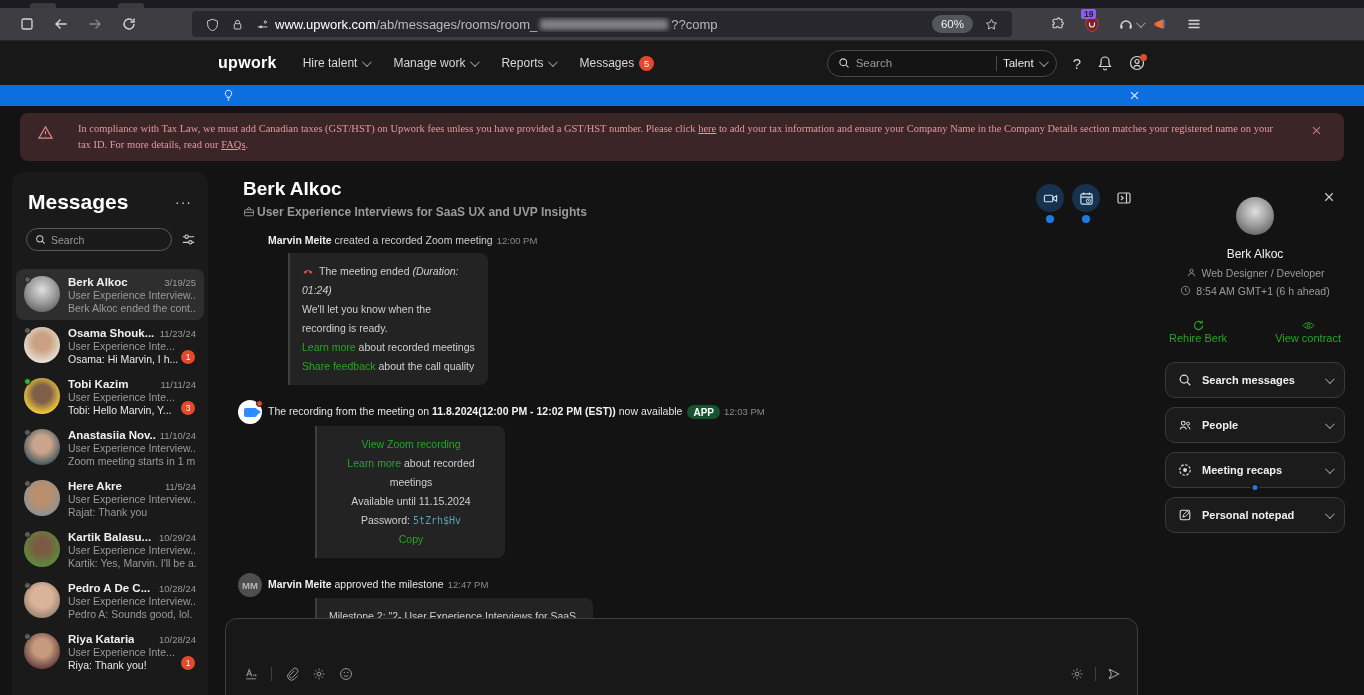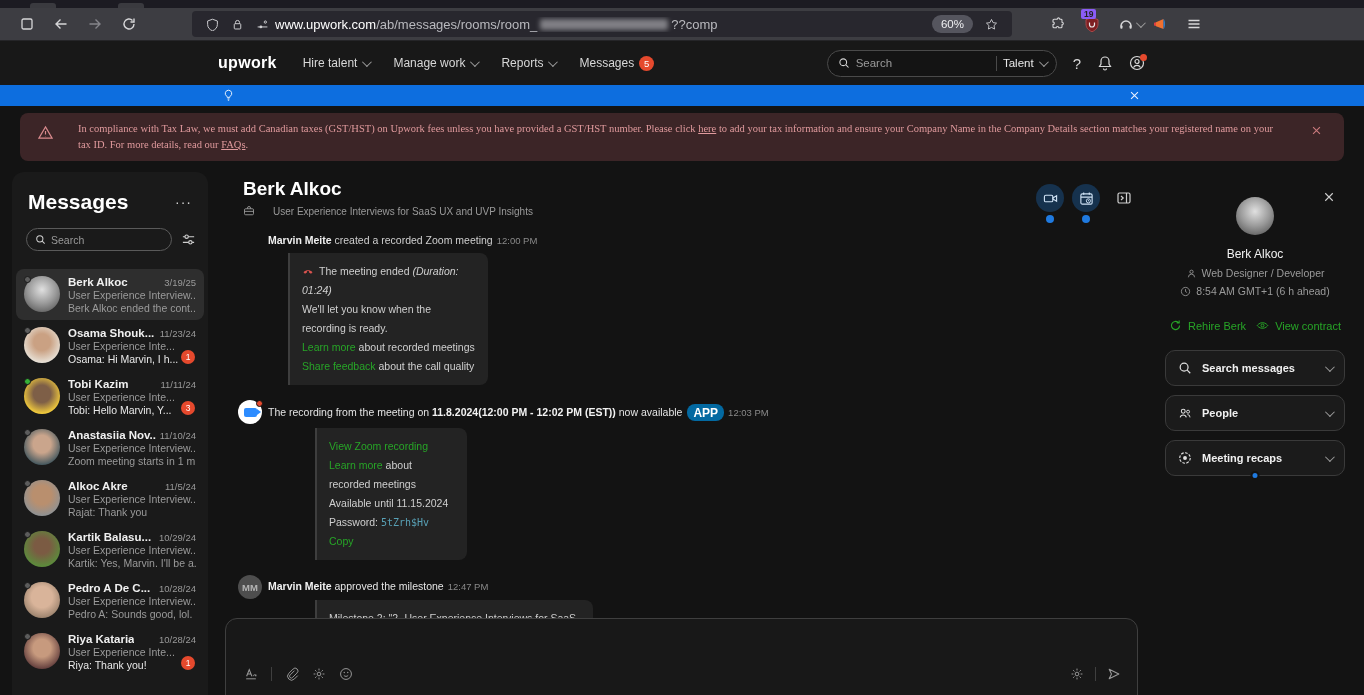--- a/index.html
+++ b/index.html
@@ -85,21 +85,21 @@
   .av-3 { background:radial-gradient(circle at 50% 42%, #caa58c 32%, #3c535c 78%); }
   .av-4 { background:radial-gradient(circle at 50% 42%, #b98f6e 34%, #8a9298 80%); }
   .av-5 { background:radial-gradient(circle at 50% 42%, #7b5b43 28%, #5d8a3c 72%); }
   .av-6 { background:radial-gradient(circle at 50% 42%, #d9b49a 38%, #8d7763 85%); }
   .av-7 { background:radial-gradient(circle at 50% 42%, #c79a7e 32%, #5e3a3a 78%); }
 
   
   .chat-col { position:absolute; left:225px; top:178px; width:915px; height:517px; }
   .chat-header { position:relative; height:46px; }
   .chat-title { font-size:19px; font-weight:bold; color:#fff; padding-left:18px; }
-  .chat-sub { display:flex; align-items:center; gap:18px; color:#9a9a9a; font-size:10px; padding-left:18px; margin-top:5px; }
+  .chat-sub { display:flex; align-items:center; gap:2px; color:#9a9a9a; font-size:12px; padding-left:18px; margin-top:5px;font-weight:bold; }
   .chat-sub .ic { width:12px; height:12px; color:#9a9a9a; }
   .hdr-actions { position:absolute; right:8px; top:6px; display:flex; align-items:flex-start; gap:8px; }
   .circ-btn { width:28px; height:28px; border-radius:50%; background:#16324e; color:#cfe2f5; display:flex; align-items:center; justify-content:center; cursor:pointer; position:relative; }
   .circ-btn .ic { width:15px; height:15px; }
   .circ-btn .bdot { position:absolute; left:50%; bottom:-11px; transform:translateX(-50%); width:8px; height:8px; border-radius:50%; background:#1f7ae0; }
   .toggle-btn { width:16px; height:16px; color:#d0d0d0; margin-top:6px; margin-left:8px; cursor:pointer; }
 
   .sys-line { margin:10px 0 0 43px; font-size:10.5px; color:#cfcfcf; }
   .sys-line b { color:#f0f0f0; }
   .msg-time { color:#8a8a8a; font-size:9.5px; margin-left:4px; }
@@ -109,41 +109,41 @@
   .card .ph-ic { width:12px; height:12px; color:#d9534f; display:inline-block; vertical-align:-2px; margin-right:5px; }
   .msg-row { display:flex; gap:6px; margin:15px 0 0 13px; }
   .msg-av { width:24px; height:24px; border-radius:50%; flex:0 0 24px; position:relative; }
   .msg-av.zoom { background:#fff; display:flex; align-items:center; justify-content:center; }
   .zoom-cam { width:13px; height:9px; background:#2d8cff; border-radius:2px; position:relative; }
   .zoom-cam:after { content:""; position:absolute; right:-4px; top:1.5px; border-left:4px solid #2d8cff; border-top:3px solid transparent; border-bottom:3px solid transparent; }
   .msg-av.zoom .notch { position:absolute; top:0px; right:-1px; width:7px; height:7px; border-radius:50%; background:#e5492d; border:1.5px solid #131313; }
   .msg-av.mm { background:#4e4e4e; color:#b5b5b5; font-size:9.5px; font-weight:bold; display:flex; align-items:center; justify-content:center; }
   .msg-head { font-size:10.5px; color:#e4e4e4; padding-top:5px; }
   .msg-head b { color:#f2f2f2; }
-  .app-badge { background:#0369a1; color:#fff; font-size:12px; font-weight:bold; border-radius:8px; padding:1.5px 6px; margin-left:5px; }
-  .card.recording { margin:9px 0 0 47px; width:152px; }
+  .app-badge { background:#14532d; color:#fff; font-size:10px; font-weight:bold; border-radius:8px; padding:1.5px 6px; margin-left:5px; }
+  .card.recording { margin:9px 0 0 47px; width:190px;text-align:center; }
   .pw { font-family:"DejaVu Sans Mono", monospace; color:#58a0b5; font-size:10px; }
   .card.milestone { margin:8px 0 0 47px; width:278px; }
 
   .composer { position:absolute; left:0; right:2px; top:440px; height:110px; background:#181818; border:1px solid #3f3f3f; border-radius:12px; z-index:5; }
   .composer .ph-text { color:#7d7d7d; font-size:11px; padding:15px 0 0 18px; }
   .composer-bar { position:absolute; left:18px; right:16px; top:48px; display:flex; align-items:center; gap:13px; color:#9a9a9a; }
   .composer-bar .ic { width:14px; height:14px; cursor:pointer; }
   .composer-bar .vsep { width:1px; height:14px; background:#3f3f3f; }
   .composer-bar .right { margin-left:auto; display:flex; align-items:center; gap:11px; }
 
   
   .right-col { position:absolute; left:1165px; top:185px; width:180px; }
   .rp-close { position:absolute; right:10px; top:6px; width:12px; height:12px; color:#cfcfcf; cursor:pointer; }
   .rp-av { width:38px; height:38px; border-radius:50%; margin:12px auto 0; }
   .rp-name { text-align:center; font-size:12px; color:#f0f0f0; margin-top:12px; }
-  .rp-line { display:flex; align-items:center; justify-content:center; gap:5px; color:#9a9a9a; font-size:10.5px; margin-top:6px; }
+  .rp-line { display:flex; justify-content:center; gap:5px; color:#9a9a9a; font-size:10.5px; margin-top:6px; }
   .rp-line .ic { width:11px; height:11px; }
   .rp-links { display:flex; justify-content:space-between; margin-top:22px; padding:0 4px; }
-  .rp-link { display:flex; align-items:center; gap:6px; color:#27a527; font-size:11px; cursor:pointer; }
+  .rp-link { display:flex; align-items:center; gap:0; color:#27a527; font-size:11px; cursor:pointer;flex-direction:column; }
   .rp-link .ic { width:13px; height:13px; }
   .rp-sections { margin-top:18px; display:flex; flex-direction:column; gap:9px; }
   .rp-sec { position:relative; height:36px; border:1px solid #3a3a3a; background:#1b1b1b; border-radius:10px; display:flex; align-items:center; padding:0 12px; gap:10px; cursor:pointer; }
   .rp-sec .ic { width:14px; height:14px; color:#e0e0e0; }
   .rp-sec .lbl { font-size:11px; font-weight:bold; color:#f0f0f0; }
   .rp-sec .chev { margin-left:auto; }
   .rp-sec .bdot { position:absolute; left:50%; bottom:-5px; transform:translateX(-50%); width:9px; height:9px; border-radius:50%; background:#1f7ae0; border:2px solid #131313; }
 </style>
 </head>
 <body>
@@ -369,21 +369,21 @@
           <div class="c-line">Zoom meeting starts in 1 m...</div>
         </div>
     </div>
     <div class="convo">
       <div class="c-av-wrap">
           <div class="c-av av-4"></div>
           <span class="status-dot"></span>
         </div>
       <div class="c-body">
           <div class="c-top">
-            <span class="c-name">Alkoc Akre</span>
+            <span class="c-name">Here Akre</span>
             <span class="c-date">11/5/24</span>
           </div>
       <div class="c-line">User Experience Interview...</div>
           <div class="c-line">Rajat: Thank you</div>
         </div>
     </div>
     <div class="convo">
       <div class="c-av-wrap">
           <div class="c-av av-5"></div>
           <span class="status-dot"></span>
@@ -598,14 +598,22 @@
     </div>
     <div class="rp-sec">
       <svg class="ic" viewBox="0 0 16 16">
           <circle cx="8" cy="8" r="6" fill="none" stroke="currentColor" stroke-width="1.3" stroke-dasharray="3 1.6"></circle>
           <circle cx="8" cy="8" r="2.2" fill="currentColor"></circle>
         </svg>
       <span class="lbl">Meeting recaps</span>
       <span class="chev"></span>
       <span class="bdot"></span>
     </div>
+    <div class="rp-sec">
+      <svg class="ic" viewBox="0 0 16 16">
+          <rect x="2.5" y="2.5" width="11" height="11" rx="2" fill="none" stroke="currentColor" stroke-width="1.2"></rect>
+          <path d="M5.5 10.5l1-3 4-4 2 2-4 4z" fill="none" stroke="currentColor" stroke-width="1.1"></path>
+        </svg>
+      <span class="lbl">Personal notepad</span>
+      <span class="chev"></span>
+    </div>
   </div>
 </div>
 
 </body></html>

